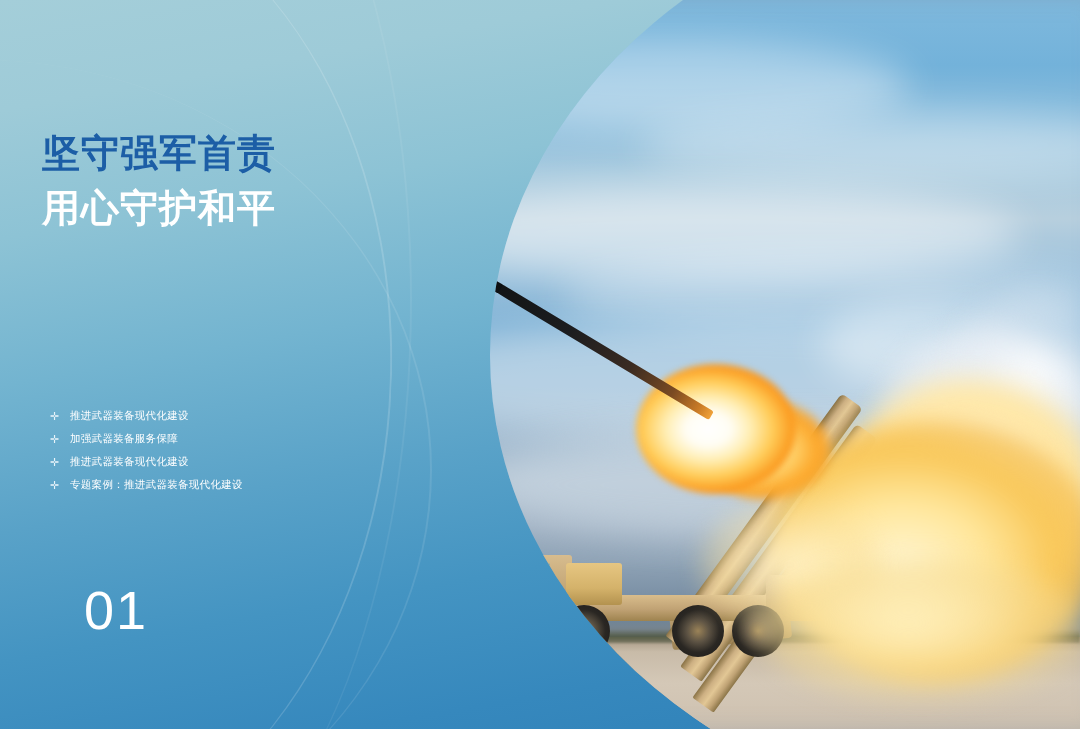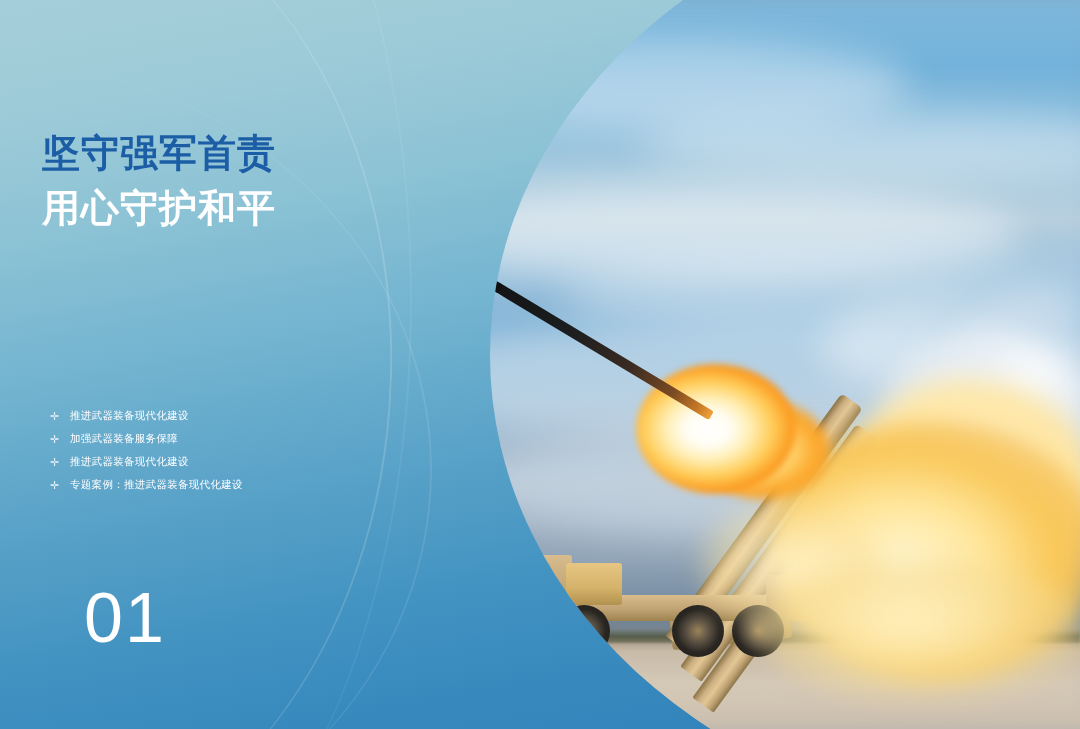--- a/index.html
+++ b/index.html
@@ -338,21 +338,21 @@
     transform: translateY(-50%);
     width: 9px; height: 9px;
     color: #e8f4fa;
     font-size: 11px;
     line-height: 9px;
     text-align: center;
   }
   .page-number {
     position: absolute;
     left: 44px; top: 583px;
-    font-size: 70px;
+    font-size: 54px;
     font-weight: 300;
     color: #ffffff;
     letter-spacing: 2px;
     line-height: 1;
   }
 </style>
 </head>
 <body>
 
 <div id="poster">

